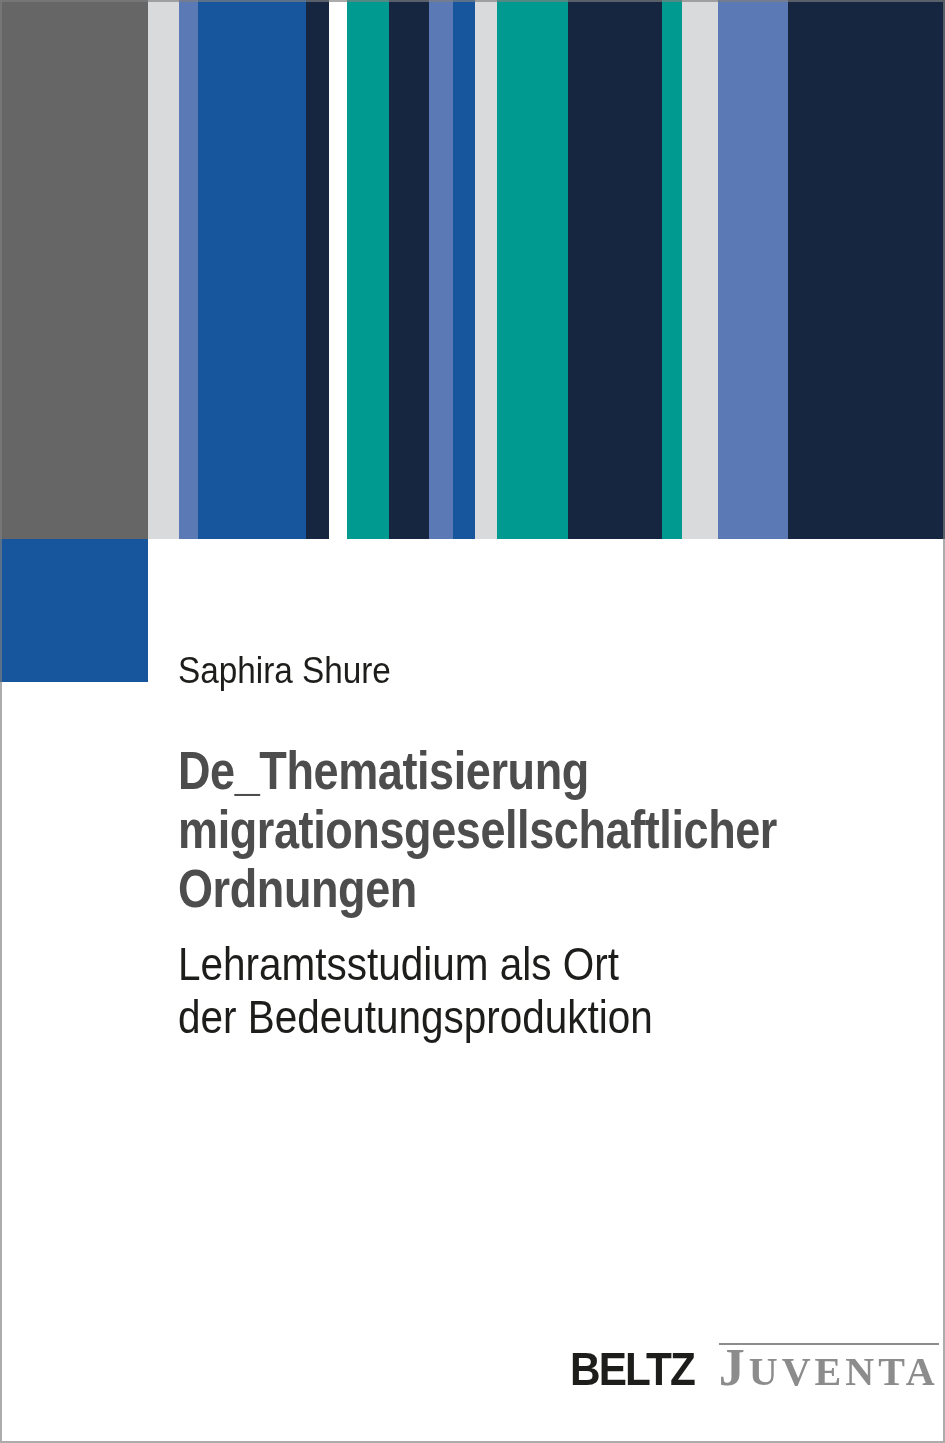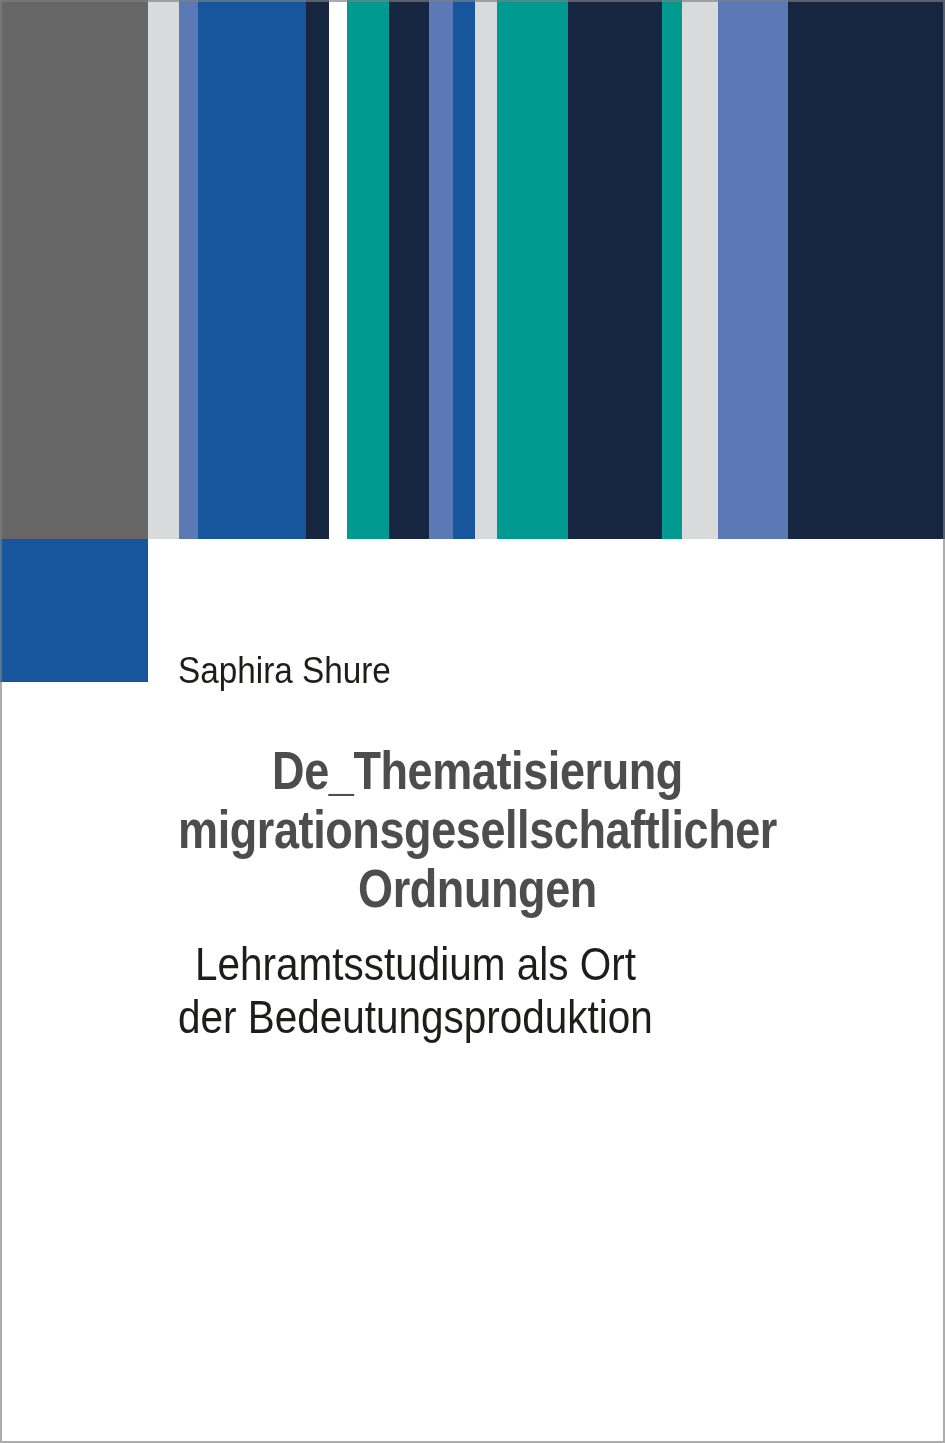--- a/index.html
+++ b/index.html
@@ -3,21 +3,20 @@
 <meta charset="utf-8">
 <style>
   html, body { margin: 0; padding: 0; background: #ffffff; }
   .page {
     position: relative;
     width: 945px;
     height: 1443px;
     background: #ffffff;
     overflow: hidden;
     font-family: "Liberation Sans", sans-serif;
-    text-align: center;
   }
   .border-overlay {
     position: absolute;
     inset: 0;
     border: 2px solid rgba(128,128,128,0.65);
     pointer-events: none;
     z-index: 20;
   }
   .stripes {
     position: absolute;
@@ -139,16 +138,23 @@
     <div>De_Thematisierung</div>
     <div>migrationsgesellschaftlicher</div>
     <div>Ordnungen</div>
   </div>
 
   <div class="subtitle" style="color: rgb(29, 29, 27);">
     <div>Lehramtsstudium als Ort</div>
     <div>der Bedeutungsproduktion</div>
   </div>
 
+  <div class="publisher">
+    <span class="publisher-beltz" style="color: rgb(29, 29, 27);">BELTZ</span>
+    <span class="publisher-juventa-wrap">
+      <span class="publisher-rule" style="border-top-color: rgb(140, 140, 140);"></span>
+      <span class="publisher-juventa" style="color: rgb(140, 140, 140);">JUVENTA</span>
+    </span>
+  </div>
 
   <div class="border-overlay"></div>
 
 </div>
 
 </body></html>

